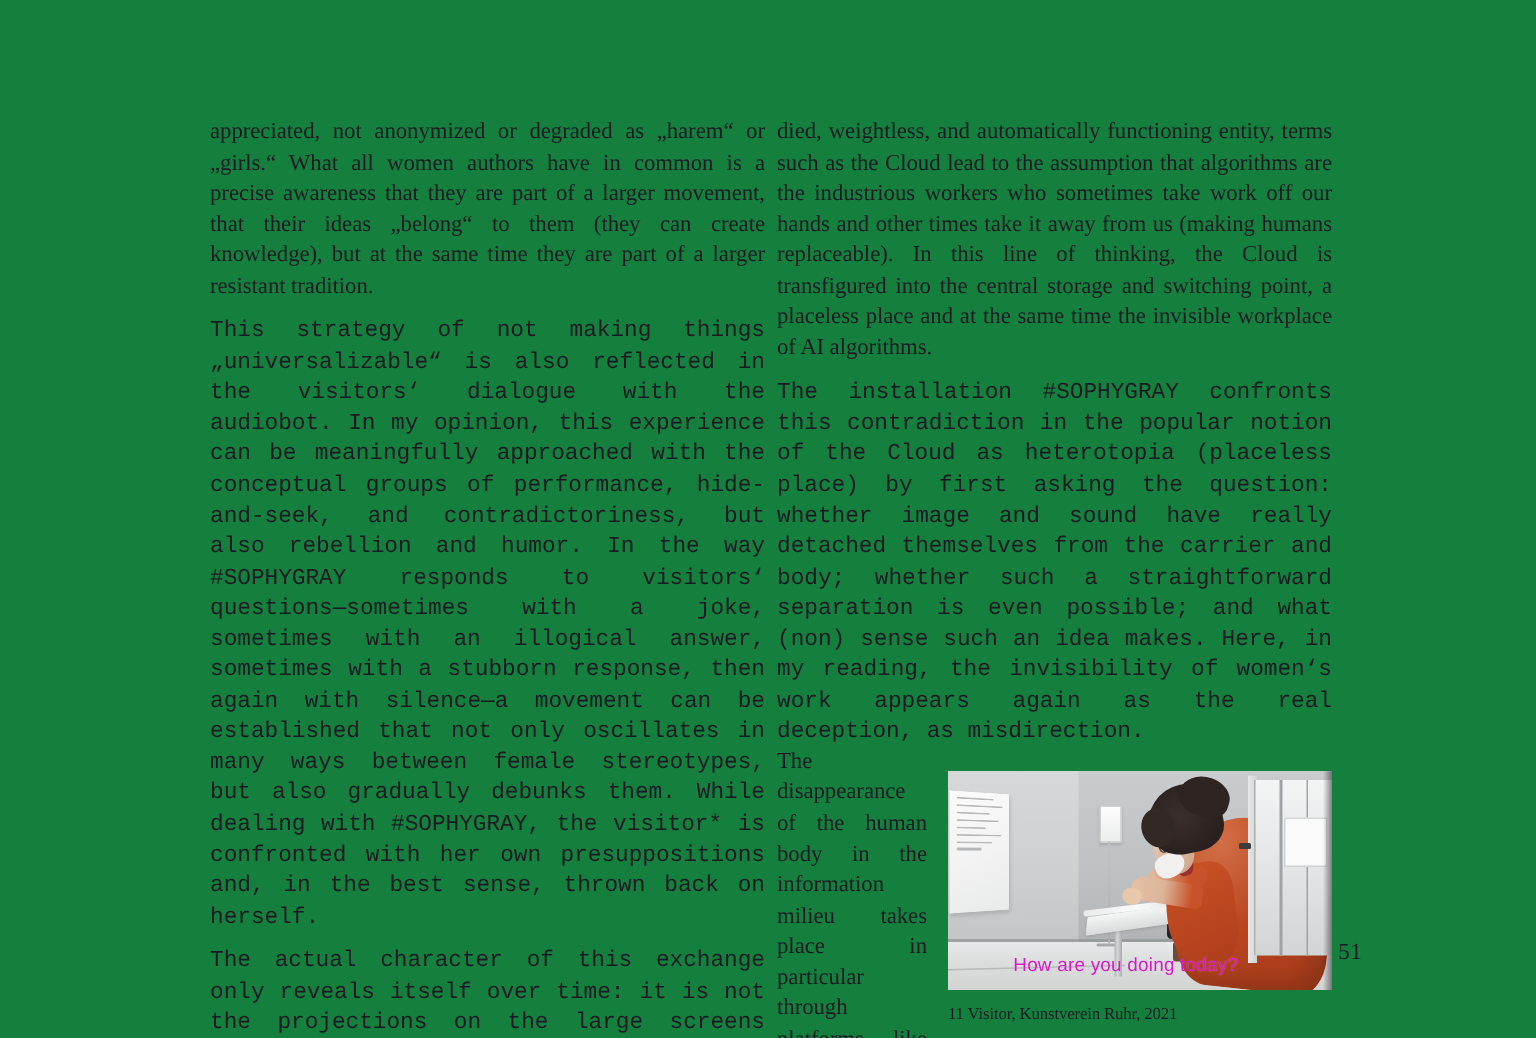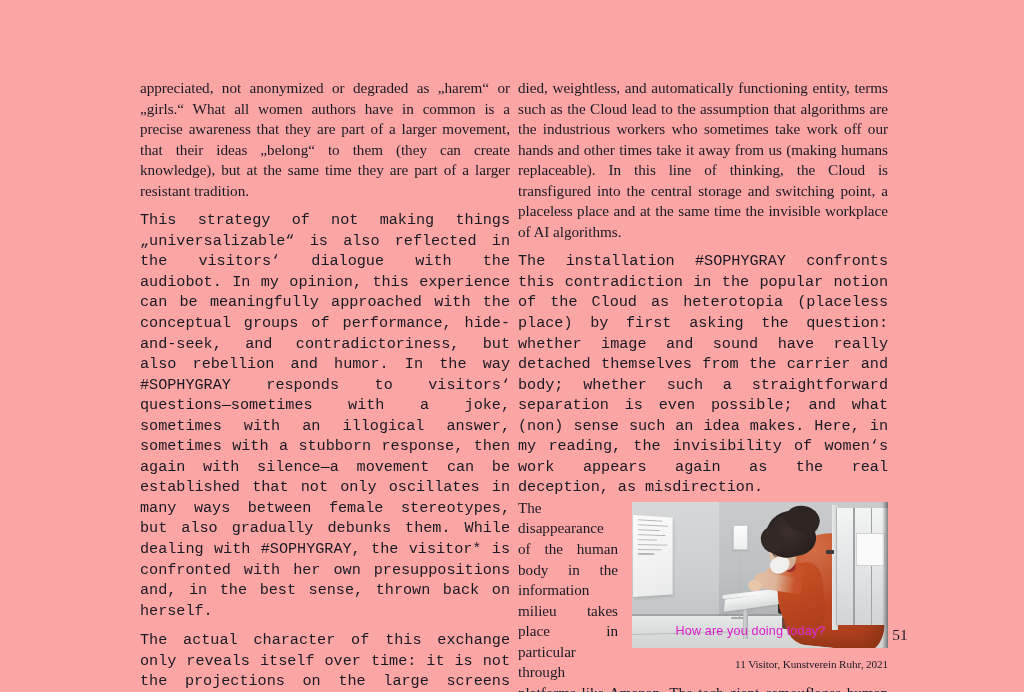--- a/index.html
+++ b/index.html
@@ -15,21 +15,21 @@
     font-family: "Liberation Serif", "DejaVu Serif", serif;
     color: #1a1a24;
     position: relative;
   }
 
   .page {
     position: absolute;
     left: 0; top: 0;
     width: 1024px;
     height: 692px;
-    background: #fca5a5;
+    background: #15803d;
   }
 
   .columns {
     position: absolute;
     left: 140px;
     top: 78px;
     width: 768px;
   }
 
   .col {
@@ -52,34 +52,34 @@
   }
   p.body-par + p.body-par {
     margin-top: 9px;
     font-family: Liberation Mono, monospace;
   }
 
   
   .figure {
     float: right;
     width: 256px;
-    margin: 4px 0 4px 14px;
+    margin: 16px 0 4px 14px;
     shape-margin: 8px;
   }
   .figure .photo {
     position: relative;
     width: 256px;
     height: 146px;
     overflow: hidden;
     background: #b9bcbe;
   }
   .figure .caption {
     font-size: 11.2px;
     line-height: 14px;
-    text-align: right;
+    text-align: left;
     margin-top: 9px;
     color: #1a1a24;
     letter-spacing: -0.1px;
   }
 
   
   .sc-wall-back {
     position: absolute;
     left: 0; top: 0; width: 100%; height: 100%;
     background: linear-gradient(180deg,#c9cbcd 0%, #bfc2c4 45%, #b4b7b9 72%, #a9acae 100%);

